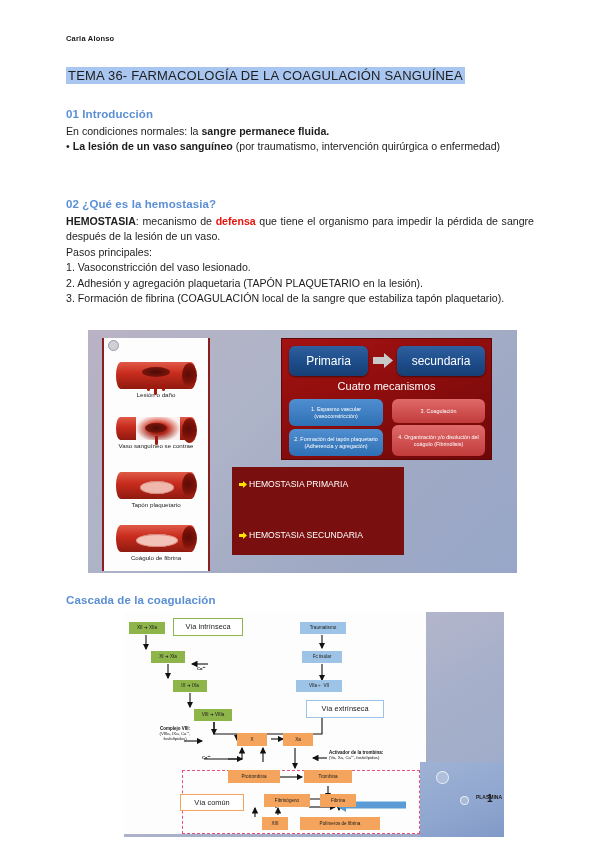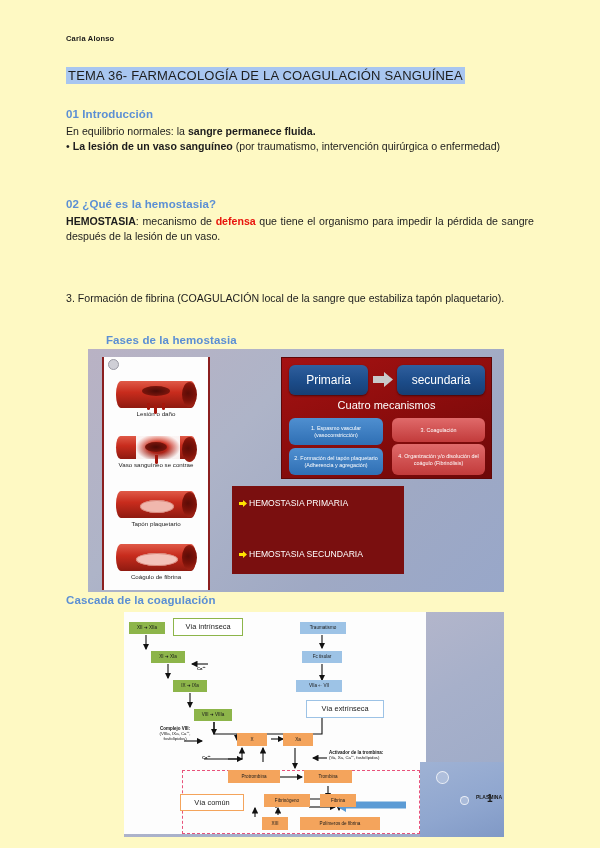--- a/index.html
+++ b/index.html
@@ -1,18 +1,18 @@
 <!DOCTYPE html>
 <html><head>
 <meta charset="utf-8">
 <style>
   html,body{margin:0;padding:0;background:#8a8a8a;}
   body{font-family:"Liberation Sans",sans-serif;}
   .page{
-    position:relative;width:600px;height:848px;background:#fef9c3;
+    position:relative;width:600px;height:848px;background:#ffffff;
     overflow:hidden;margin:0 auto;
   }
   .author{
     position:absolute;left:66px;top:34px;font-size:7.5px;font-weight:bold;
     color:#1a1a1a;letter-spacing:.2px;
   }
   .doc-title{
     position:absolute;left:66px;top:68px;width:470px;font-size:13px;
     color:#1d1d1d;letter-spacing:.2px;white-space:nowrap;
   }
@@ -23,22 +23,23 @@
   }
   .body-text{
     position:absolute;left:66px;width:468px;font-size:10.6px;
     color:#1d1d1d;line-height:15.3px;
   }
   .body-text p{margin:0;}
   .body-text .b{font-weight:bold;}
   .body-text .red{color:#e8140c;font-weight:bold;}
   .just{text-align:justify;}
   .figure1{
-    position:absolute;left:88px;top:349px;width:416px;height:243px;
+    position:absolute;left:88px;top:330px;width:416px;height:243px;
     background:linear-gradient(135deg,#b9b2c4 0%,#aeb4c8 35%,#9fa9c4 70%,#98a7c9 100%);
+    padding-left:13px;
   }
   
   .vescol{
     position:absolute;left:14px;top:8px;width:104px;height:233px;
     background:#fdfdfd;border-left:2px solid #8b1f1f;border-right:2px solid #8b1f1f;
   }
   .circle-btn{
     position:absolute;left:4px;top:2px;width:9px;height:9px;border-radius:50%;
     background:#cfcfd6;border:1px solid #9a9aa4;
   }
@@ -155,27 +156,32 @@
 <body>
 
 <div class="page">
 
   <div class="author">Carla Alonso</div>
 
   <div class="doc-title"><span class="hl">TEMA 36- FARMACOLOGÍA DE LA COAGULACIÓN SANGUÍNEA</span></div>
 
   <h2 class="sec" style="top:108px;">01 Introducción</h2>
   <div class="body-text" style="top:124px;">
-    <p><span>En equilibrio normales: la </span><span class="b">sangre permanece fluida.</span></p>
+    <p><span>En condiciones normales: la </span><span class="b">sangre permanece fluida.</span></p>
     <p><span>• </span><span class="b">La lesión de un vaso sanguíneo</span><span> (por traumatismo, intervención quirúrgica o enfermedad)</span></p>
   </div>
 
   <h2 class="sec" style="top:198px;">02 ¿Qué es la hemostasia?</h2>
   <div class="body-text just" style="top:214px;">
     <p><span class="b">HEMOSTASIA</span><span>: mecanismo de </span><span class="red">defensa</span><span> que tiene el organismo para impedir la pérdida de sangre después de la lesión de un vaso.</span></p>
+  </div>
+  <div class="body-text" style="top:245px;">
+    <p>Pasos principales:</p>
+    <p>1. Vasoconstricción del vaso lesionado.</p>
+    <p>2. Adhesión y agregación plaquetaria (TAPÓN PLAQUETARIO en la lesión).</p>
   </div>
   <div class="body-text just" style="top:291px;">
     <p>3. Formación de fibrina (COAGULACIÓN local de la sangre que estabiliza tapón plaquetario).</p>
   </div>
 
   <h2 class="sec" style="top:334px;padding-left:40px;">Fases de la hemostasia</h2>
 
   <div class="figure1">
 
     <div class="vescol">

